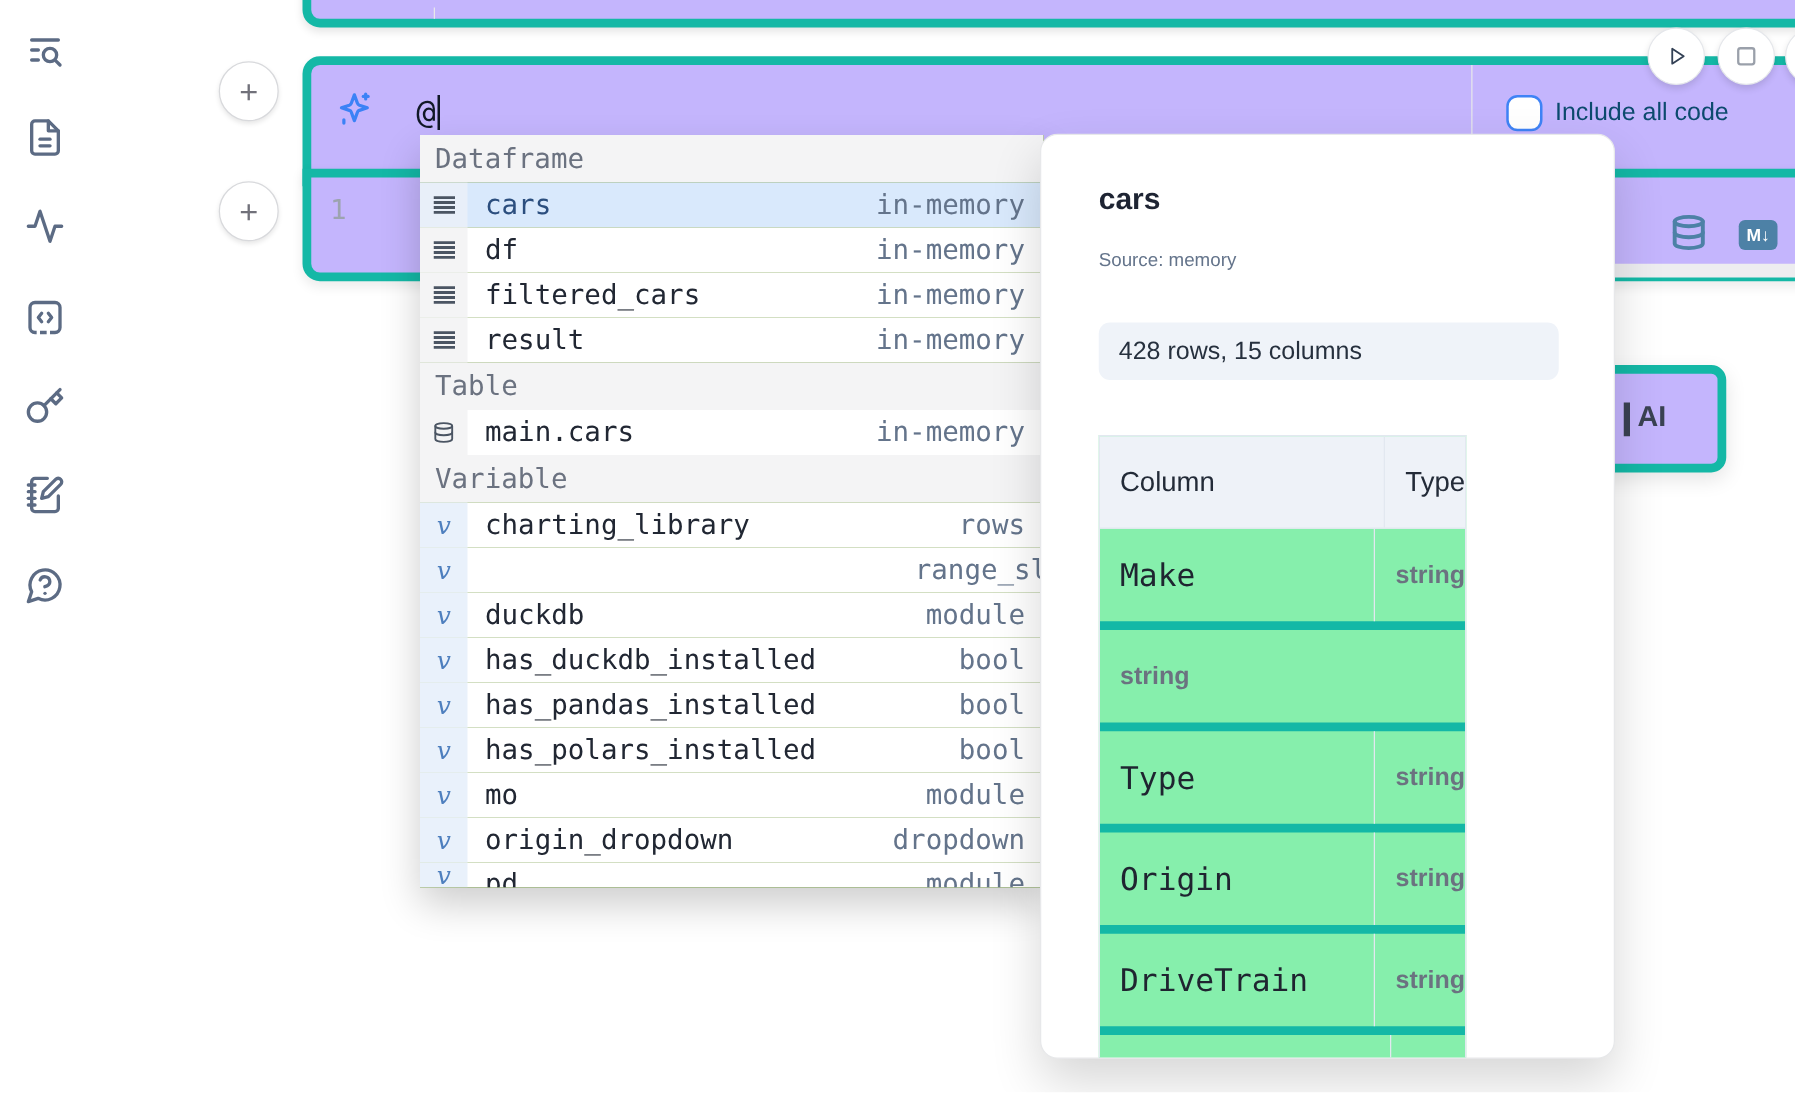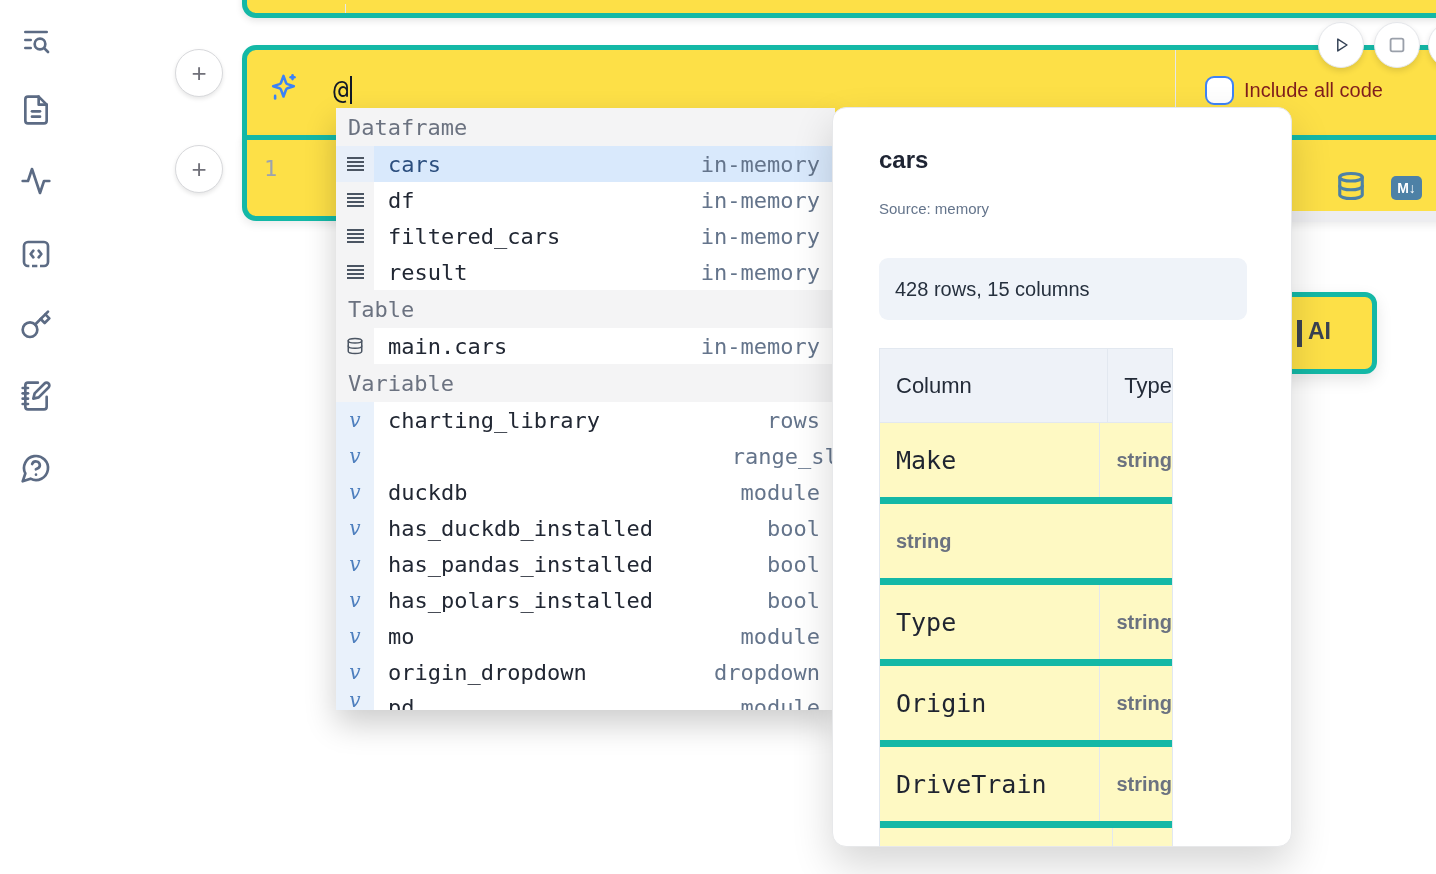--- a/index.html
+++ b/index.html
@@ -6,21 +6,21 @@
   #app{position:relative;width:1436px;height:874px;background:#fff;overflow:hidden;
        font-family:"Liberation Sans",sans-serif;color:#1f2733;}
   .abs{position:absolute;}
   .mono{font-family:"DejaVu Sans Mono",monospace;}
 
   
   .side-icon{position:absolute;left:20px;width:32px;height:32px;color:#5c6b84;}
   .side-icon svg{width:32px;height:32px;display:block;}
 
   
-  .card{position:absolute;background:#fde047;border:5px solid #14b8a6;}
+  .card{position:absolute;background:#c4b5fd;border:7px solid #14b8a6;}
   .prev-cell{left:242px;top:-30px;width:1200px;height:38px;border-radius:14px;
              box-shadow:0 3px 7px rgba(0,0,0,.10);}
   .prev-divider{position:absolute;left:98px;bottom:0;width:1px;height:9px;background:#e7e8ea;}
   .ai-card{left:242px;top:45px;width:1200px;height:90px;border-radius:14px 0 0 0;
            box-shadow:0 2px 5px rgba(0,0,0,.05);}
   .ai-card .vdiv{position:absolute;left:928px;top:0;bottom:0;width:1px;background:#e6e7ea;}
   .code-cell{left:242px;top:135px;width:1200px;height:76px;border-radius:0 0 0 14px;
              box-shadow:0 4px 9px rgba(0,0,0,.08);}
   .out-strip{left:1000px;top:211px;width:442px;height:11px;background:#ededf0;z-index:6;}
 
@@ -34,21 +34,21 @@
   .prompt-at{left:333px;top:75px;font-size:26px;color:#111827;display:flex;align-items:center;}
   .caret{display:inline-block;width:2px;height:28px;background:#111827;margin-left:1px;}
 
   
   .circle-btn{position:absolute;width:44px;height:44px;border-radius:50%;background:#fff;
               border:1px solid #e5e7eb;box-shadow:0 3px 6px rgba(0,0,0,.12);z-index:15;
               display:flex;align-items:center;justify-content:center;}
   
   .chk{position:absolute;left:1205px;top:76px;width:29px;height:29px;border:2.5px solid #3f83f6;
        border-radius:9px;background:#fff;box-sizing:border-box;}
-  .chk-label{position:absolute;left:1244px;top:79px;font-size:20px;color:#7f1d1d;}
+  .chk-label{position:absolute;left:1244px;top:79px;font-size:20px;color:#0c4a6e;}
 
   
   .db-icon{position:absolute;left:1336px;top:171px;width:30px;height:32px;color:#4d81a6;z-index:3;}
   .md-badge{position:absolute;left:1391px;top:176px;width:31px;height:24px;border-radius:5px;
             background:#4d81a6;color:#fff;font-weight:bold;font-size:14px;z-index:3;
             display:flex;align-items:center;justify-content:center;letter-spacing:0;}
 
   
   .ac{left:336px;top:108px;width:499px;height:602px;background:#4d7c0f;z-index:30;
       overflow:hidden;box-shadow:0 14px 30px rgba(0,0,0,.20);font-size:22px;}
@@ -75,25 +75,25 @@
   .ai-frag{left:1240px;top:292px;width:127px;height:72px;border-radius:12px;z-index:8;
            box-shadow:0 6px 16px rgba(0,0,0,.10);}
   .ai-frag .frag-bar{position:absolute;left:52px;top:23px;width:5px;height:27px;background:#3a4252;}
   .ai-frag .frag-txt{position:absolute;left:63px;top:21px;font-size:23px;font-weight:bold;color:#3a4252;}
 
   
   .pop{left:832px;top:107px;width:458px;height:738px;background:#fff;border:1px solid #e7e8ea;
        border-radius:14px;box-shadow:0 18px 40px rgba(0,0,0,.16);z-index:40;overflow:hidden;}
   .pop-title{position:absolute;left:46px;top:38px;font-size:24px;font-weight:bold;color:#1e2433;}
   .pop-src{position:absolute;left:46px;top:92px;font-size:15px;color:#64748b;}
-  .pill{position:absolute;left:46px;top:150px;width:368px;height:62px;background:#eff3f9;
+  .pill{position:absolute;left:46px;top:150px;width:368px;height:46px;background:#eff3f9;
         border-radius:9px;display:flex;align-items:center;padding-left:16px;
         box-sizing:border-box;font-size:20px;color:#26303e;}
   .pvtable{position:absolute;left:46px;top:240px;width:294px;border:1px solid #e2e8f0;
-           border-bottom:none;box-sizing:border-box;background:#fef9c3;}
+           border-bottom:none;box-sizing:border-box;background:#86efac;}
   .pvr{display:flex;height:74px;border-bottom:7px solid #14b8a6;}
   .pvr.hdr{height:73px;background:#eef2f8;border-bottom:1px solid #e2e8f0;}
   .pvr.last{height:22px;border-bottom:none;}
   .pvc{display:flex;align-items:center;padding-left:16px;box-sizing:border-box;}
   .pvc.c1{width:233px;border-right:1px solid #e2e8f0;}
   .pvc.c2{flex:1;}
   .pvr.hdr .pvc{font-size:22px;color:#232b38;}
   .pv-name{font-family:"DejaVu Sans Mono",monospace;font-size:25px;color:#1f2430;}
   .pv-type{font-size:20px;color:#6b7280;font-weight:bold;}
 

